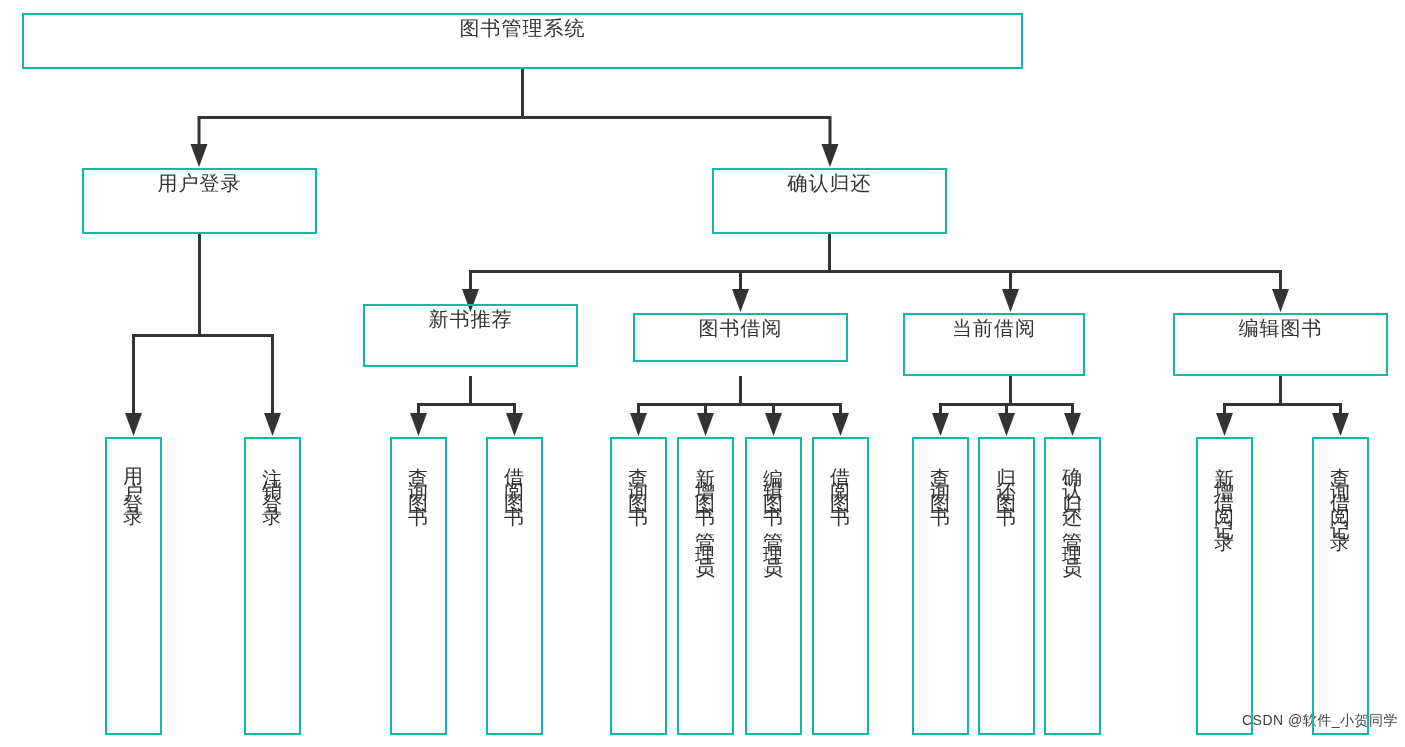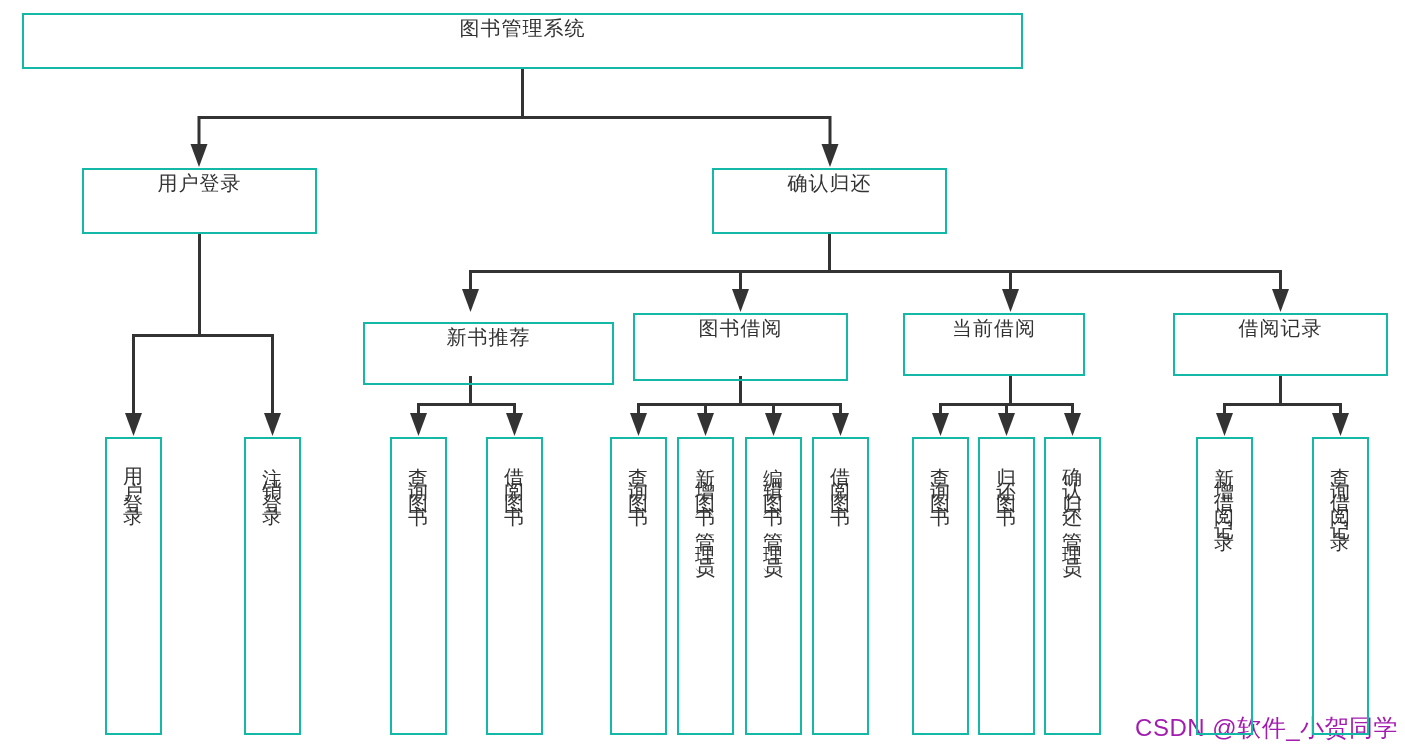--- a/index.html
+++ b/index.html
@@ -48,22 +48,22 @@
     letter-spacing: 13px;
     margin-top: 13px;
     line-height: 1;
     white-space: nowrap;
   }
   #watermark {
     position: absolute;
     top: 712px;
     right: 7px;
     z-index: 0;
-    font-size: 24px;
-    color: #a21caf;
+    font-size: 14px;
+    color: #404040;
     letter-spacing: 0.5px;
     white-space: nowrap;
     text-align: right;
   }
 </style>
 </head>
 <body>
 
 <div id="canvas">
 
@@ -104,31 +104,31 @@
     <span>图书管理系统</span>
   </div>
 
   <div class="box h" style="left:82px;top:168px;width:235px;height:66px">
     <span>用户登录</span>
   </div>
   <div class="box h" style="left:712px;top:168px;width:235px;height:66px">
     <span>确认归还</span>
   </div>
 
-  <div class="box h" style="left:363px;top:322px;width:251px;height:63px">
+  <div class="box h" style="left:363px;top:304px;width:215px;height:63px">
     <span>新书推荐</span>
   </div>
-  <div class="box h" style="left:633px;top:313px;width:215px;height:68px">
+  <div class="box h" style="left:633px;top:313px;width:215px;height:49px">
     <span>图书借阅</span>
   </div>
   <div class="box h" style="left:903px;top:313px;width:182px;height:63px">
     <span>当前借阅</span>
   </div>
   <div class="box h" style="left:1173px;top:313px;width:215px;height:63px">
-    <span>借阅记录</span>
+    <span>编辑图书</span>
   </div>
 
   <div class="box v" style="left:105px;top:437px">
     <span class="vtext">用户登录</span>
   </div>
   <div class="box v" style="left:244px;top:437px">
     <span class="vtext">注销登录</span>
   </div>
 
   <div class="box v" style="left:390px;top:437px">

